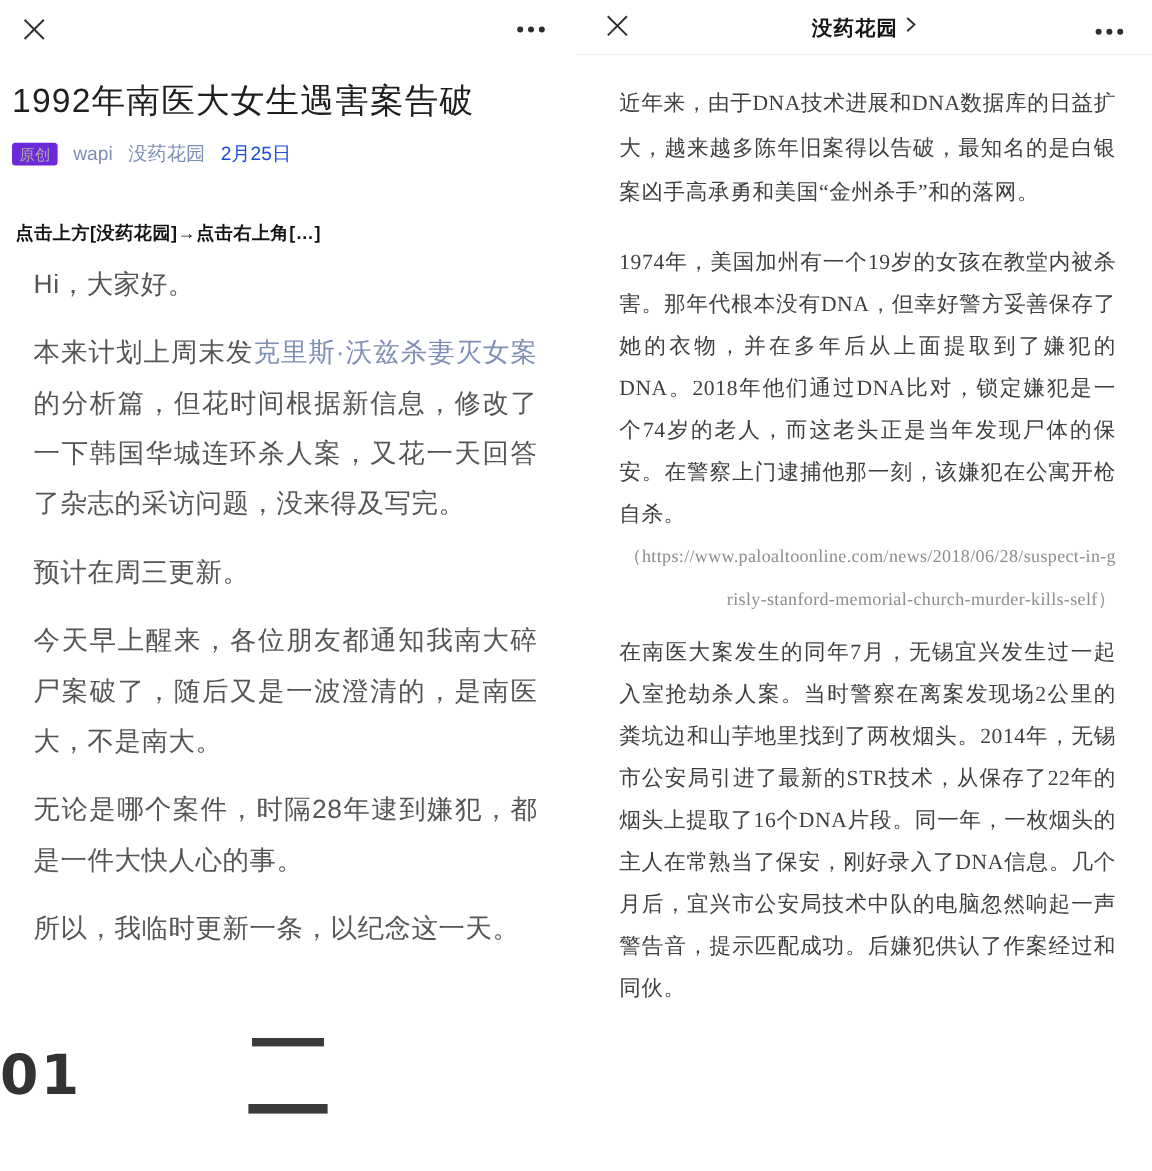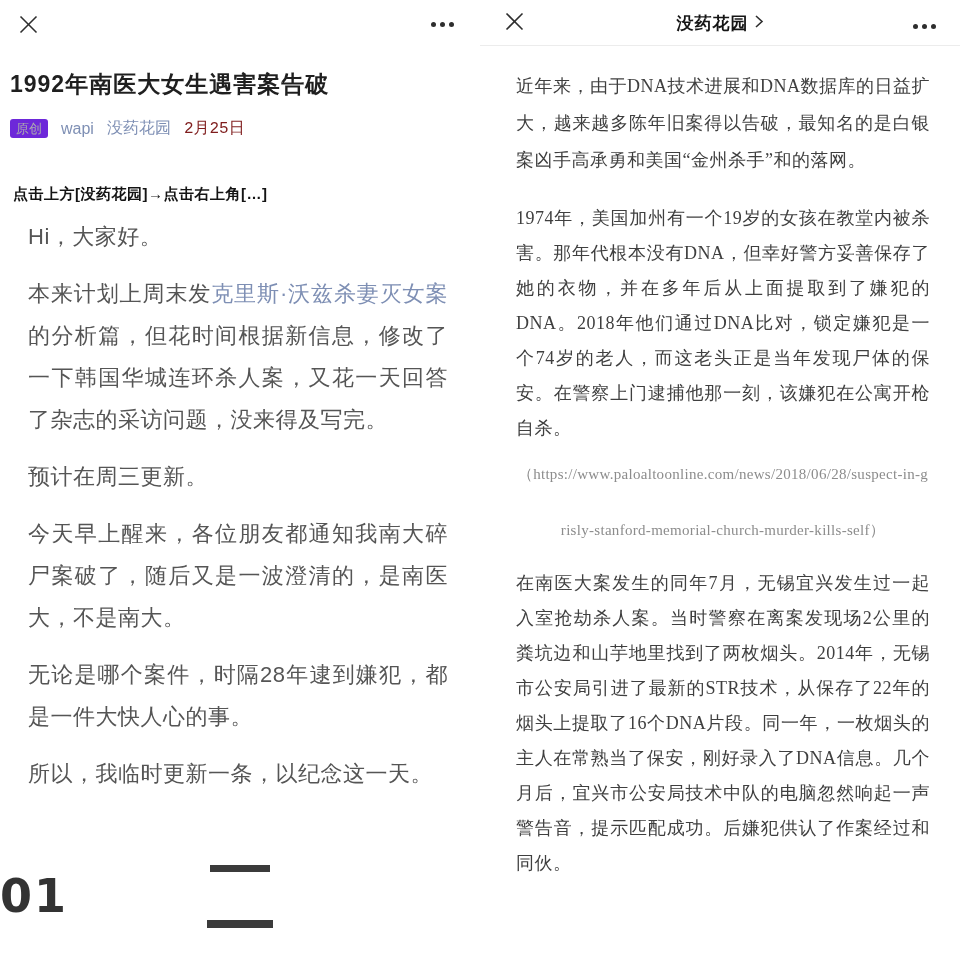--- a/index.html
+++ b/index.html
@@ -9,25 +9,25 @@
     font-family:"Liberation Sans","DejaVu Sans",sans-serif;
     overflow:hidden;
   }
   .screen { width:480px; height:976px; position:relative; overflow:hidden; background:#fff; }
 
   
   .l-header { height:44px; padding:14px 26px 0 18px; display:flex; justify-content:space-between; align-items:flex-start; }
   .icon-btn { background:none; border:none; cursor:pointer; padding:0; display:flex; align-items:center; }
   .dots { display:flex; gap:4px; align-items:center; margin-top:8px; }
   .dots i { width:5px; height:5px; border-radius:50%; background:#2e2e2e; display:block; }
-  .l-title { margin:24px 12px 0 10px; font-size:23px; font-weight:700; color:#1f1f1f; letter-spacing:1px; line-height:32px; }
+  .l-title { margin:24px 12px 0 10px; font-size:28px; font-weight:400; color:#1f1f1f; letter-spacing:1px; line-height:32px; }
   .l-meta { margin:18px 10px 0; display:flex; align-items:center; gap:13px; font-size:16px; }
   .badge { background:#6d28d9; color:#adadad; font-size:13px; padding:3px 6px; border-radius:3px; line-height:1; }
   .meta-link { color:#7e8fb4; text-decoration:none; }
-  .meta-date { color:#7f1d1d;font-family:Liberation Mono, monospace; }
+  .meta-date { color:#1d4ed8; }
   .l-notice { margin:46px 24px 0 13px; font-size:15px; font-weight:700; color:#141414; letter-spacing:0.5px; }
   .l-body { margin-top:12px; padding:0 32px 0 28px; font-size:22px; line-height:42px; color:#555555; text-align:justify; letter-spacing:0.5px; }
   .l-body p { margin:0 0 15px 0; }
   .inline-link { color:#7e8fb4; text-decoration:none; cursor:pointer; }
   .section-block { margin-top:70px; text-align:left; }
   .sec-bar-top { width:60px; height:7px; background:#3b3b3b; margin:0 auto; }
   .sec-num { font-size:46px; font-weight:800; color:#333333; line-height:46px; margin-top:1px; letter-spacing:2px; font-family:"DejaVu Sans","Liberation Sans",sans-serif; }
   .sec-bar-bottom { width:66px; height:8px; background:#3b3b3b; margin:1px auto 0; }
 
   
@@ -37,22 +37,22 @@
   .r-title { font-size:17px; font-weight:700; color:#151515; letter-spacing:1px; }
   .r-more { margin-left:auto; }
   .r-body {
     padding:22px 30px 0 36px;
     font-family:"Liberation Serif","DejaVu Serif",serif;
     font-size:18px; line-height:35px; color:#3f3f3f; text-align:justify; letter-spacing:0.5px;
   }
   .r-body p.para1 { margin:0 0 22px 0; line-height:37px; }
   .r-body p.para2 { margin:0; }
   .r-body p.url-line {
-    font-size:15px; line-height:56px; color:#8c8c8c; margin:0 0 8px 0;
-    word-break:break-all; text-align:center; letter-spacing:0.3px;
+    font-size:15px; line-height:36px; color:#8c8c8c; margin:0 0 8px 0;
+    word-break:break-all; text-align:right; letter-spacing:0.3px;
   }
   .r-body p.para4 { margin:0; }
 </style>
 </head>
 <body>
 
 <div class="page">
 
   <div class="screen">
     <div class="l-header">

